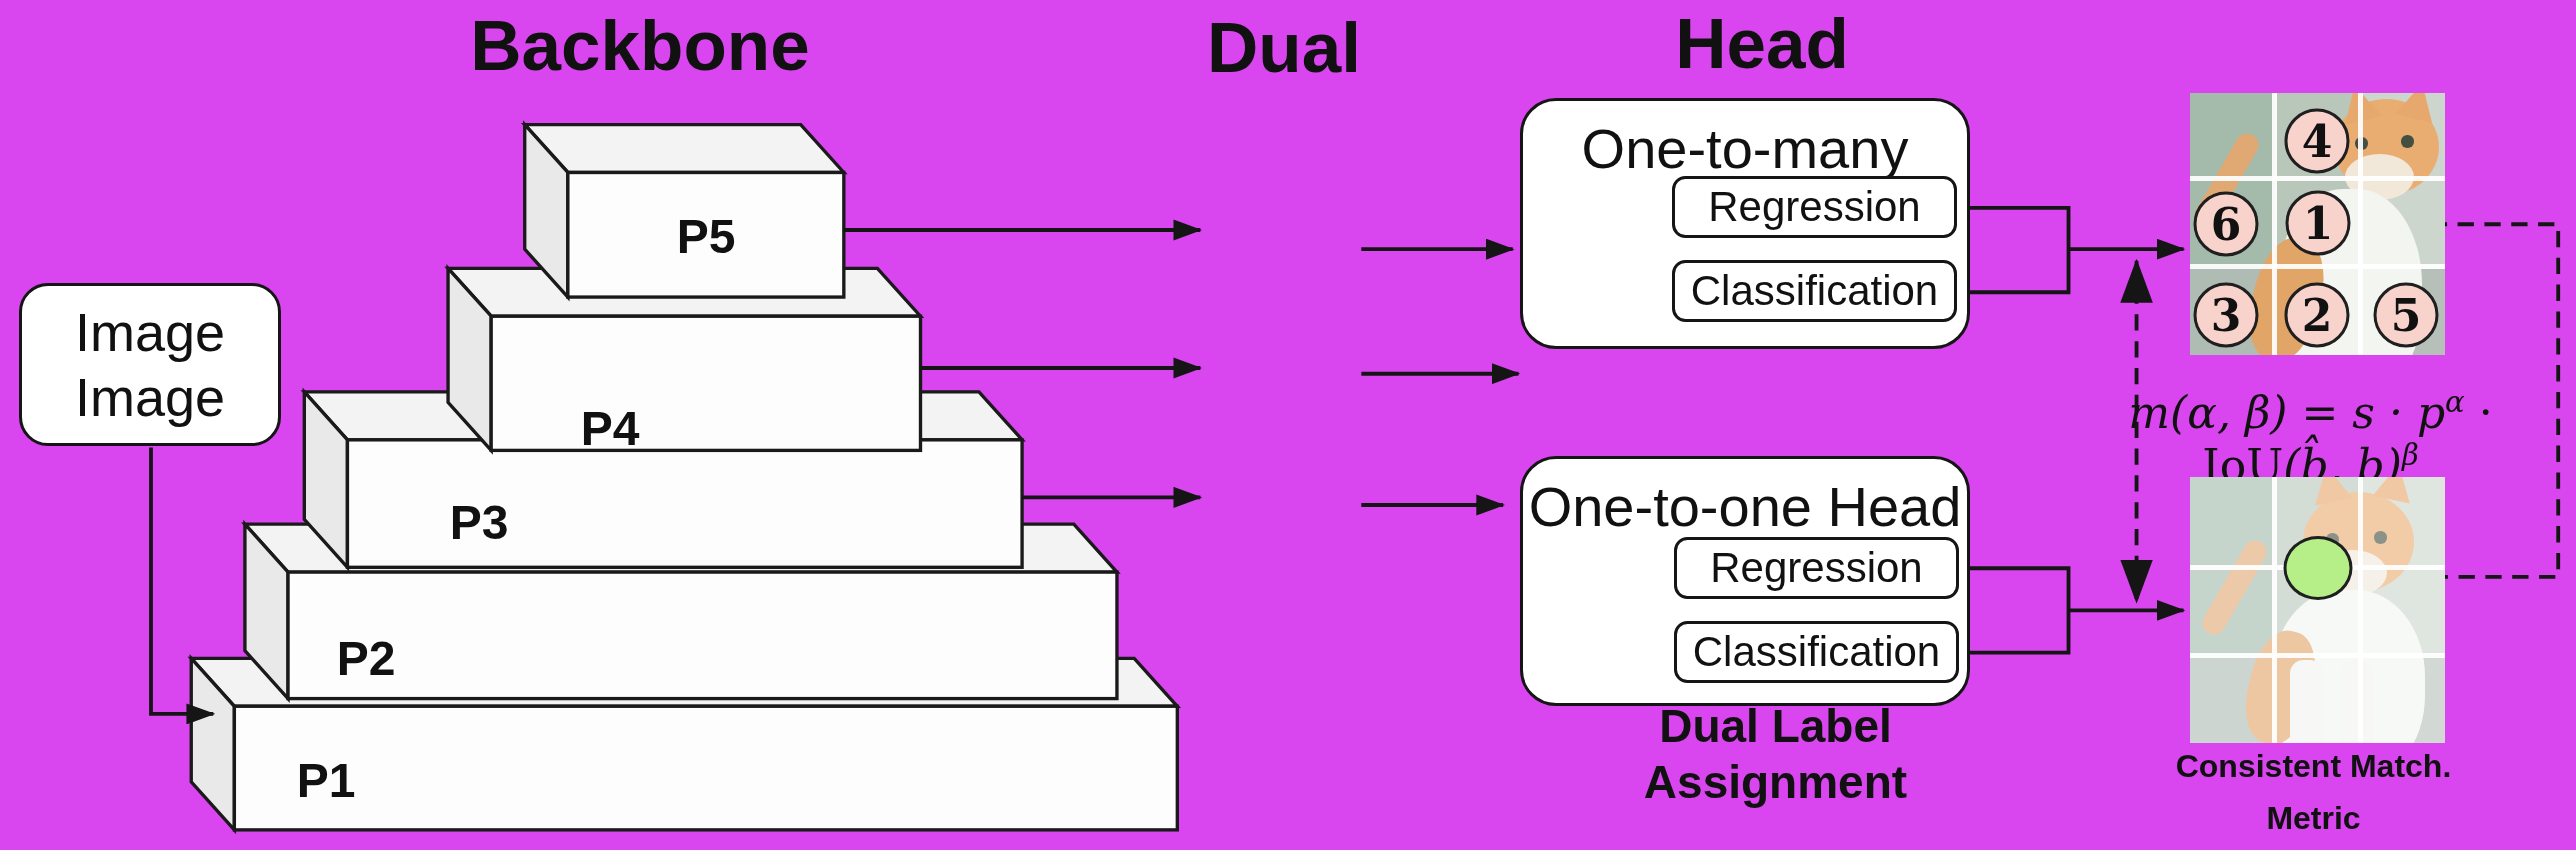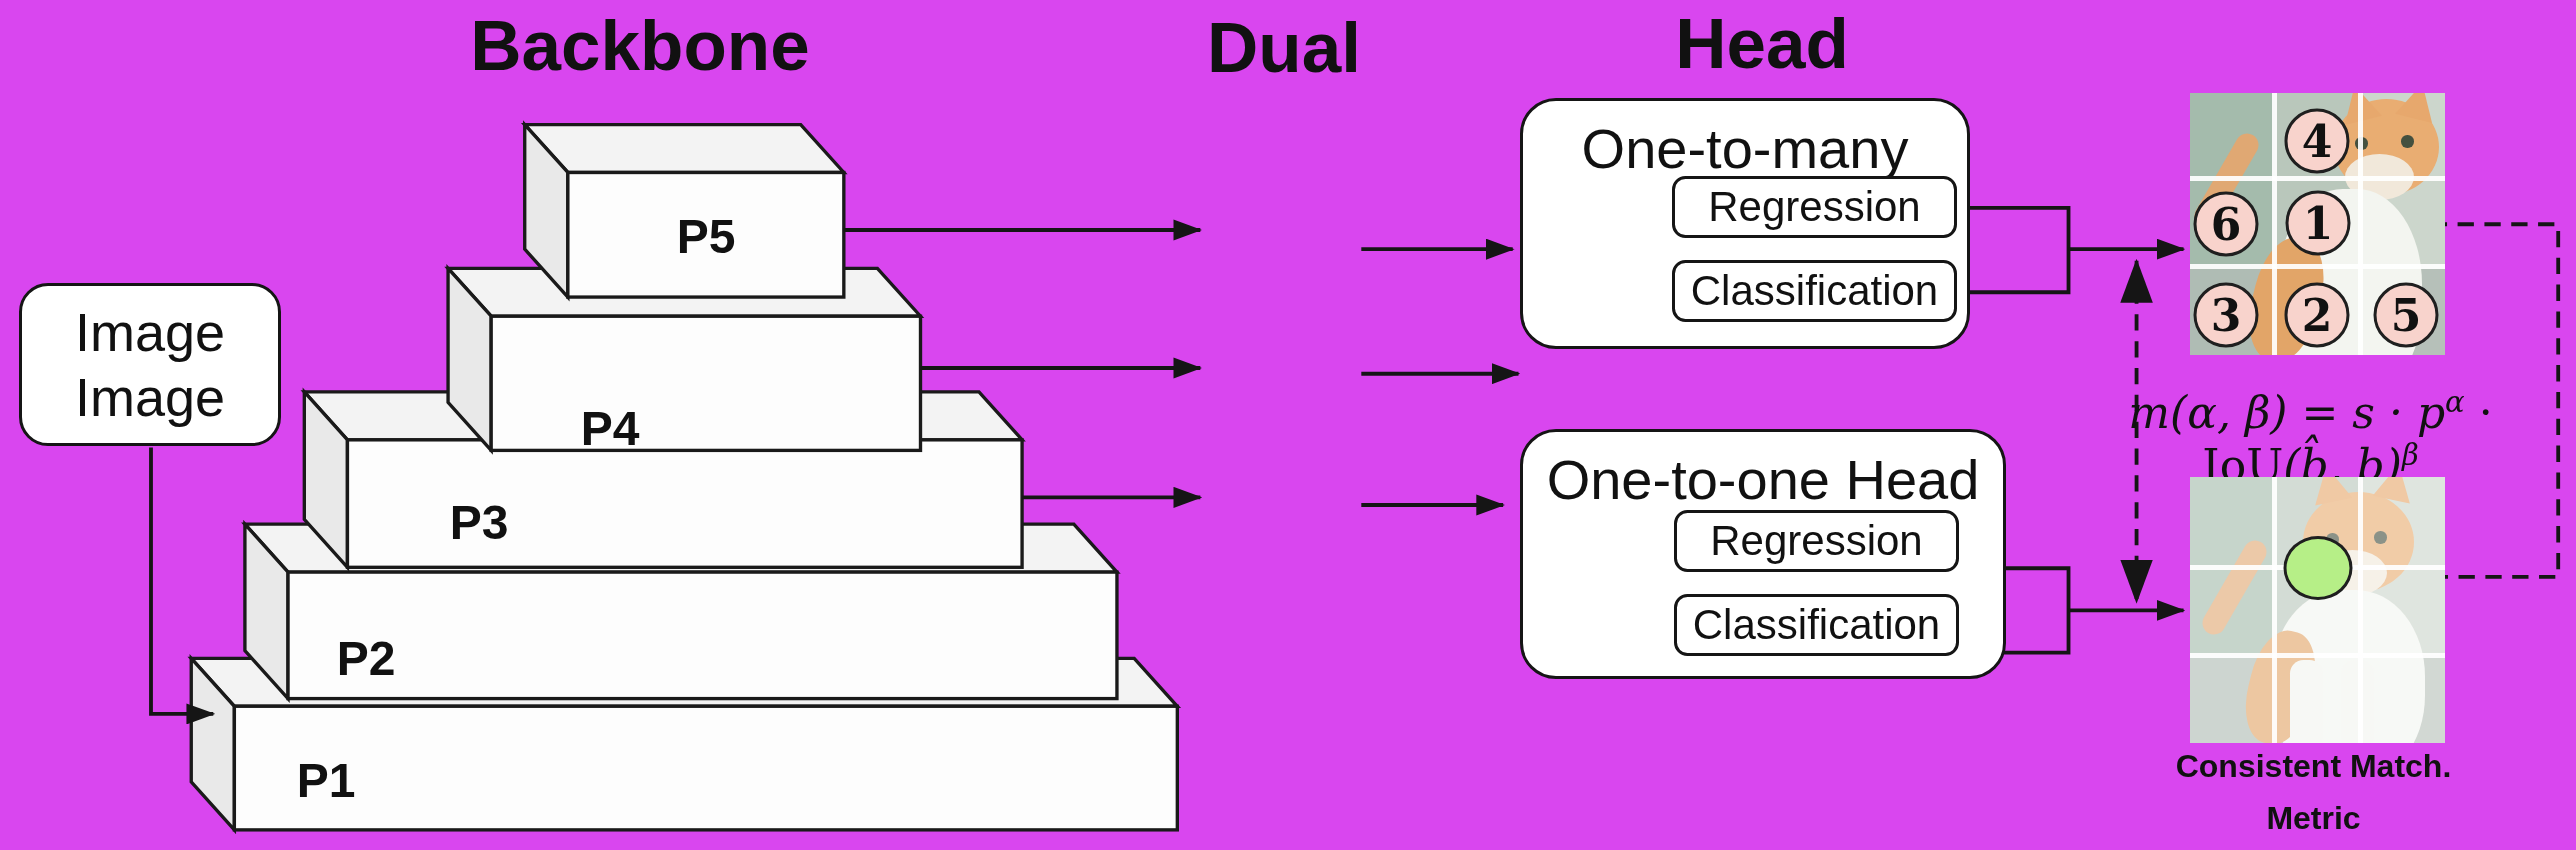--- a/index.html
+++ b/index.html
@@ -15,21 +15,21 @@
   .ctr{transform:translate(-50%,-50%);white-space:nowrap;}
   .sec-title{font-size:71px;font-weight:bold;letter-spacing:0;}
   .plabel{font-size:48px;font-weight:bold;}
   .roundbox{position:absolute;border:3.8px solid #151515;border-radius:29px;background:#fff;}
   #input-image{left:19px;top:283px;width:256px;height:157px;display:flex;flex-direction:column;
                align-items:center;justify-content:center;font-size:54px;line-height:65px;}
   #pan-box{left:1206px;top:201px;width:148px;height:371px;display:flex;align-items:center;
            justify-content:center;font-size:52px;}
   .headbox{border:3.8px solid #151515;border-radius:36px;background:#fff;position:absolute;}
   #o2m{left:1520px;top:98px;width:444px;height:245px;}
-  #o2o{left:1520px;top:429px;width:444px;height:244px;padding-left:36px;}
+  #o2o{left:1520px;top:456px;width:444px;height:244px;}
   .headbox .htitle{position:absolute;left:0;right:0;top:15.3px;text-align:center;
                    font-size:56px;font-weight:normal;}
   .subbox{position:absolute;border:3.8px solid #151515;border-radius:13.4px;background:#fff;
           width:279px;height:56px;display:flex;align-items:center;justify-content:center;
           font-size:42px;}
   #o2m .r1{left:149px;top:75px;}
   #o2m .r2{left:149px;top:159px;}
   #o2o .r1{left:151px;top:78px;}
   #o2o .r2{left:151px;top:162px;}
   .caption{font-size:46px;font-weight:bold;text-align:center;line-height:56px;}
@@ -236,19 +236,23 @@
     <div class="cat-leg" style="left:100px;bottom:-7.7px;"></div>
     <div class="cat-leg" style="left:151px;bottom:-7.7px;"></div>
     <div class="cg-fade"></div>
     <div class="gline v" style="left:82px;"></div>
     <div class="gline v" style="left:168px;"></div>
     <div class="gline h" style="top:88px;"></div>
     <div class="gline h" style="top:176px;"></div>
     <div class="anchor green" style="left:128px;top:91px;"></div>
   </div>
 
+  <div class="abs caption" style="left:1536px;top:698px;width:479px;">
+    <span style="display:block">Dual Label</span>
+    <span style="display:block">Assignment</span>
+  </div>
   <div class="abs caption" style="left:2074px;top:740px;width:479px;font-size:32px;line-height:52px;">
     <span style="display:block">Consistent Match.</span>
     <span style="display:block">Metric</span>
   </div>
 
 </div>
 
 
 </body></html>

